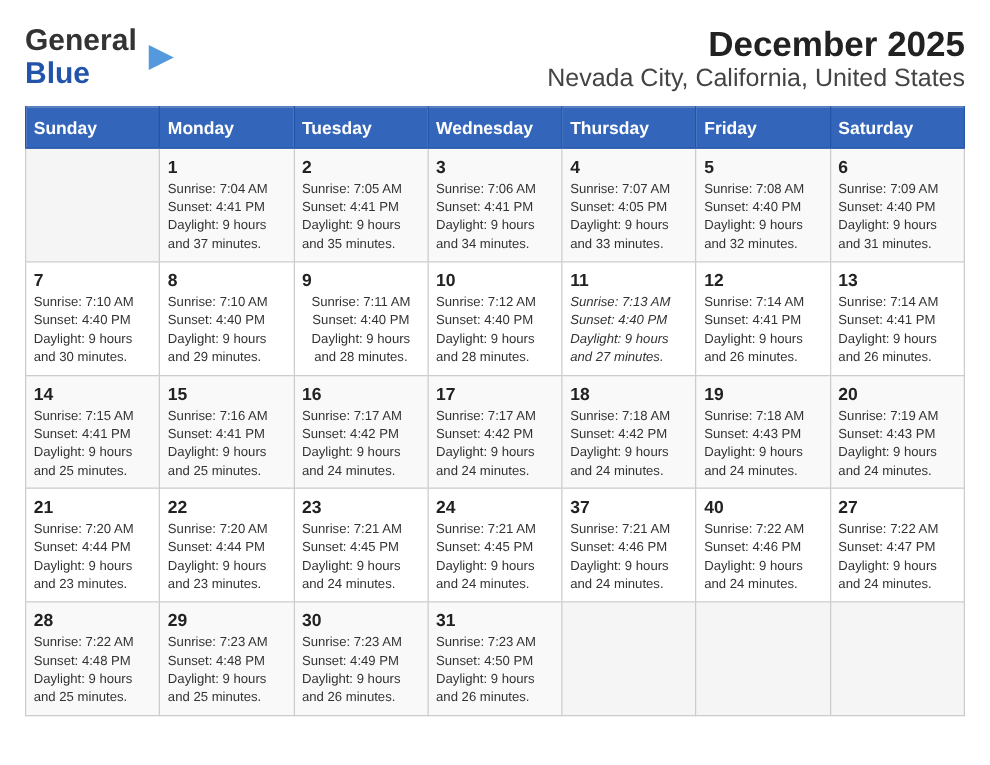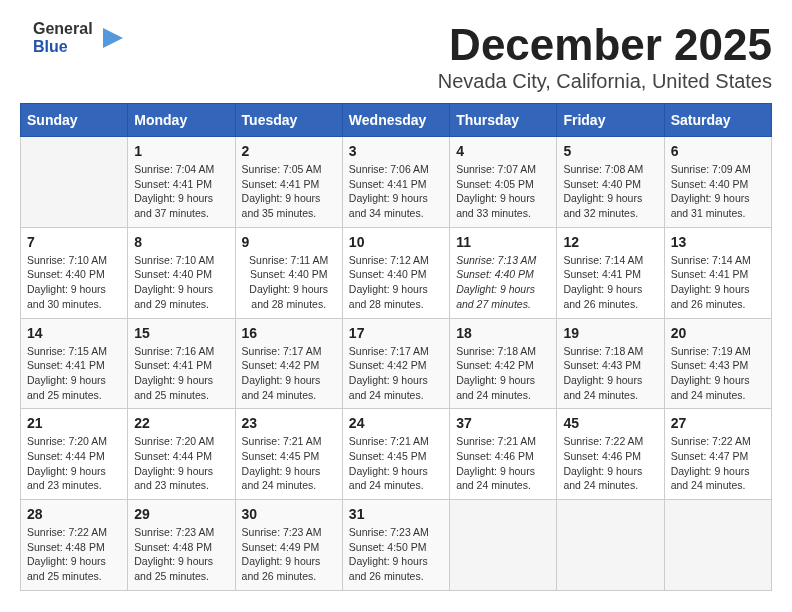--- a/index.html
+++ b/index.html
@@ -15,32 +15,31 @@
       justify-content: space-between;
       align-items: flex-start;
       margin-bottom: 10px;
     }
     .logo {
       display: flex;
       align-items: center;
       gap: 4px;
     }
     .logo-text {
-      font-size: 16px;
+      font-size: 24px;
       font-weight: bold;
       line-height: 1.1;
-      margin-left: 13px;
     }
     .logo-text .general { color: #333; }
     .logo-text .blue { color: #2255aa; }
     .title-section {
       text-align: right;
     }
     .main-title {
-      font-size: 44px;
+      font-size: 28px;
       font-weight: bold;
       color: #222;
     }
     .subtitle {
       font-size: 20px;
       color: #444;
     }
     .calendar {
       width: 100%;
       border-collapse: collapse;
@@ -302,21 +301,21 @@
 and 24 minutes.</div>
         </td>
         <td>
           <span class="day-number">37</span>
           <div class="day-info" style="white-space: pre-line;">Sunrise: 7:21 AM
 Sunset: 4:46 PM
 Daylight: 9 hours
 and 24 minutes.</div>
         </td>
         <td>
-          <span class="day-number">45</span>
+          <span class="day-number">40</span>
           <div class="day-info" style="white-space: pre-line;">Sunrise: 7:22 AM
 Sunset: 4:46 PM
 Daylight: 9 hours
 and 24 minutes.</div>
         </td>
         <td>
           <span class="day-number">27</span>
           <div class="day-info" style="white-space: pre-line;">Sunrise: 7:22 AM
 Sunset: 4:47 PM
 Daylight: 9 hours

